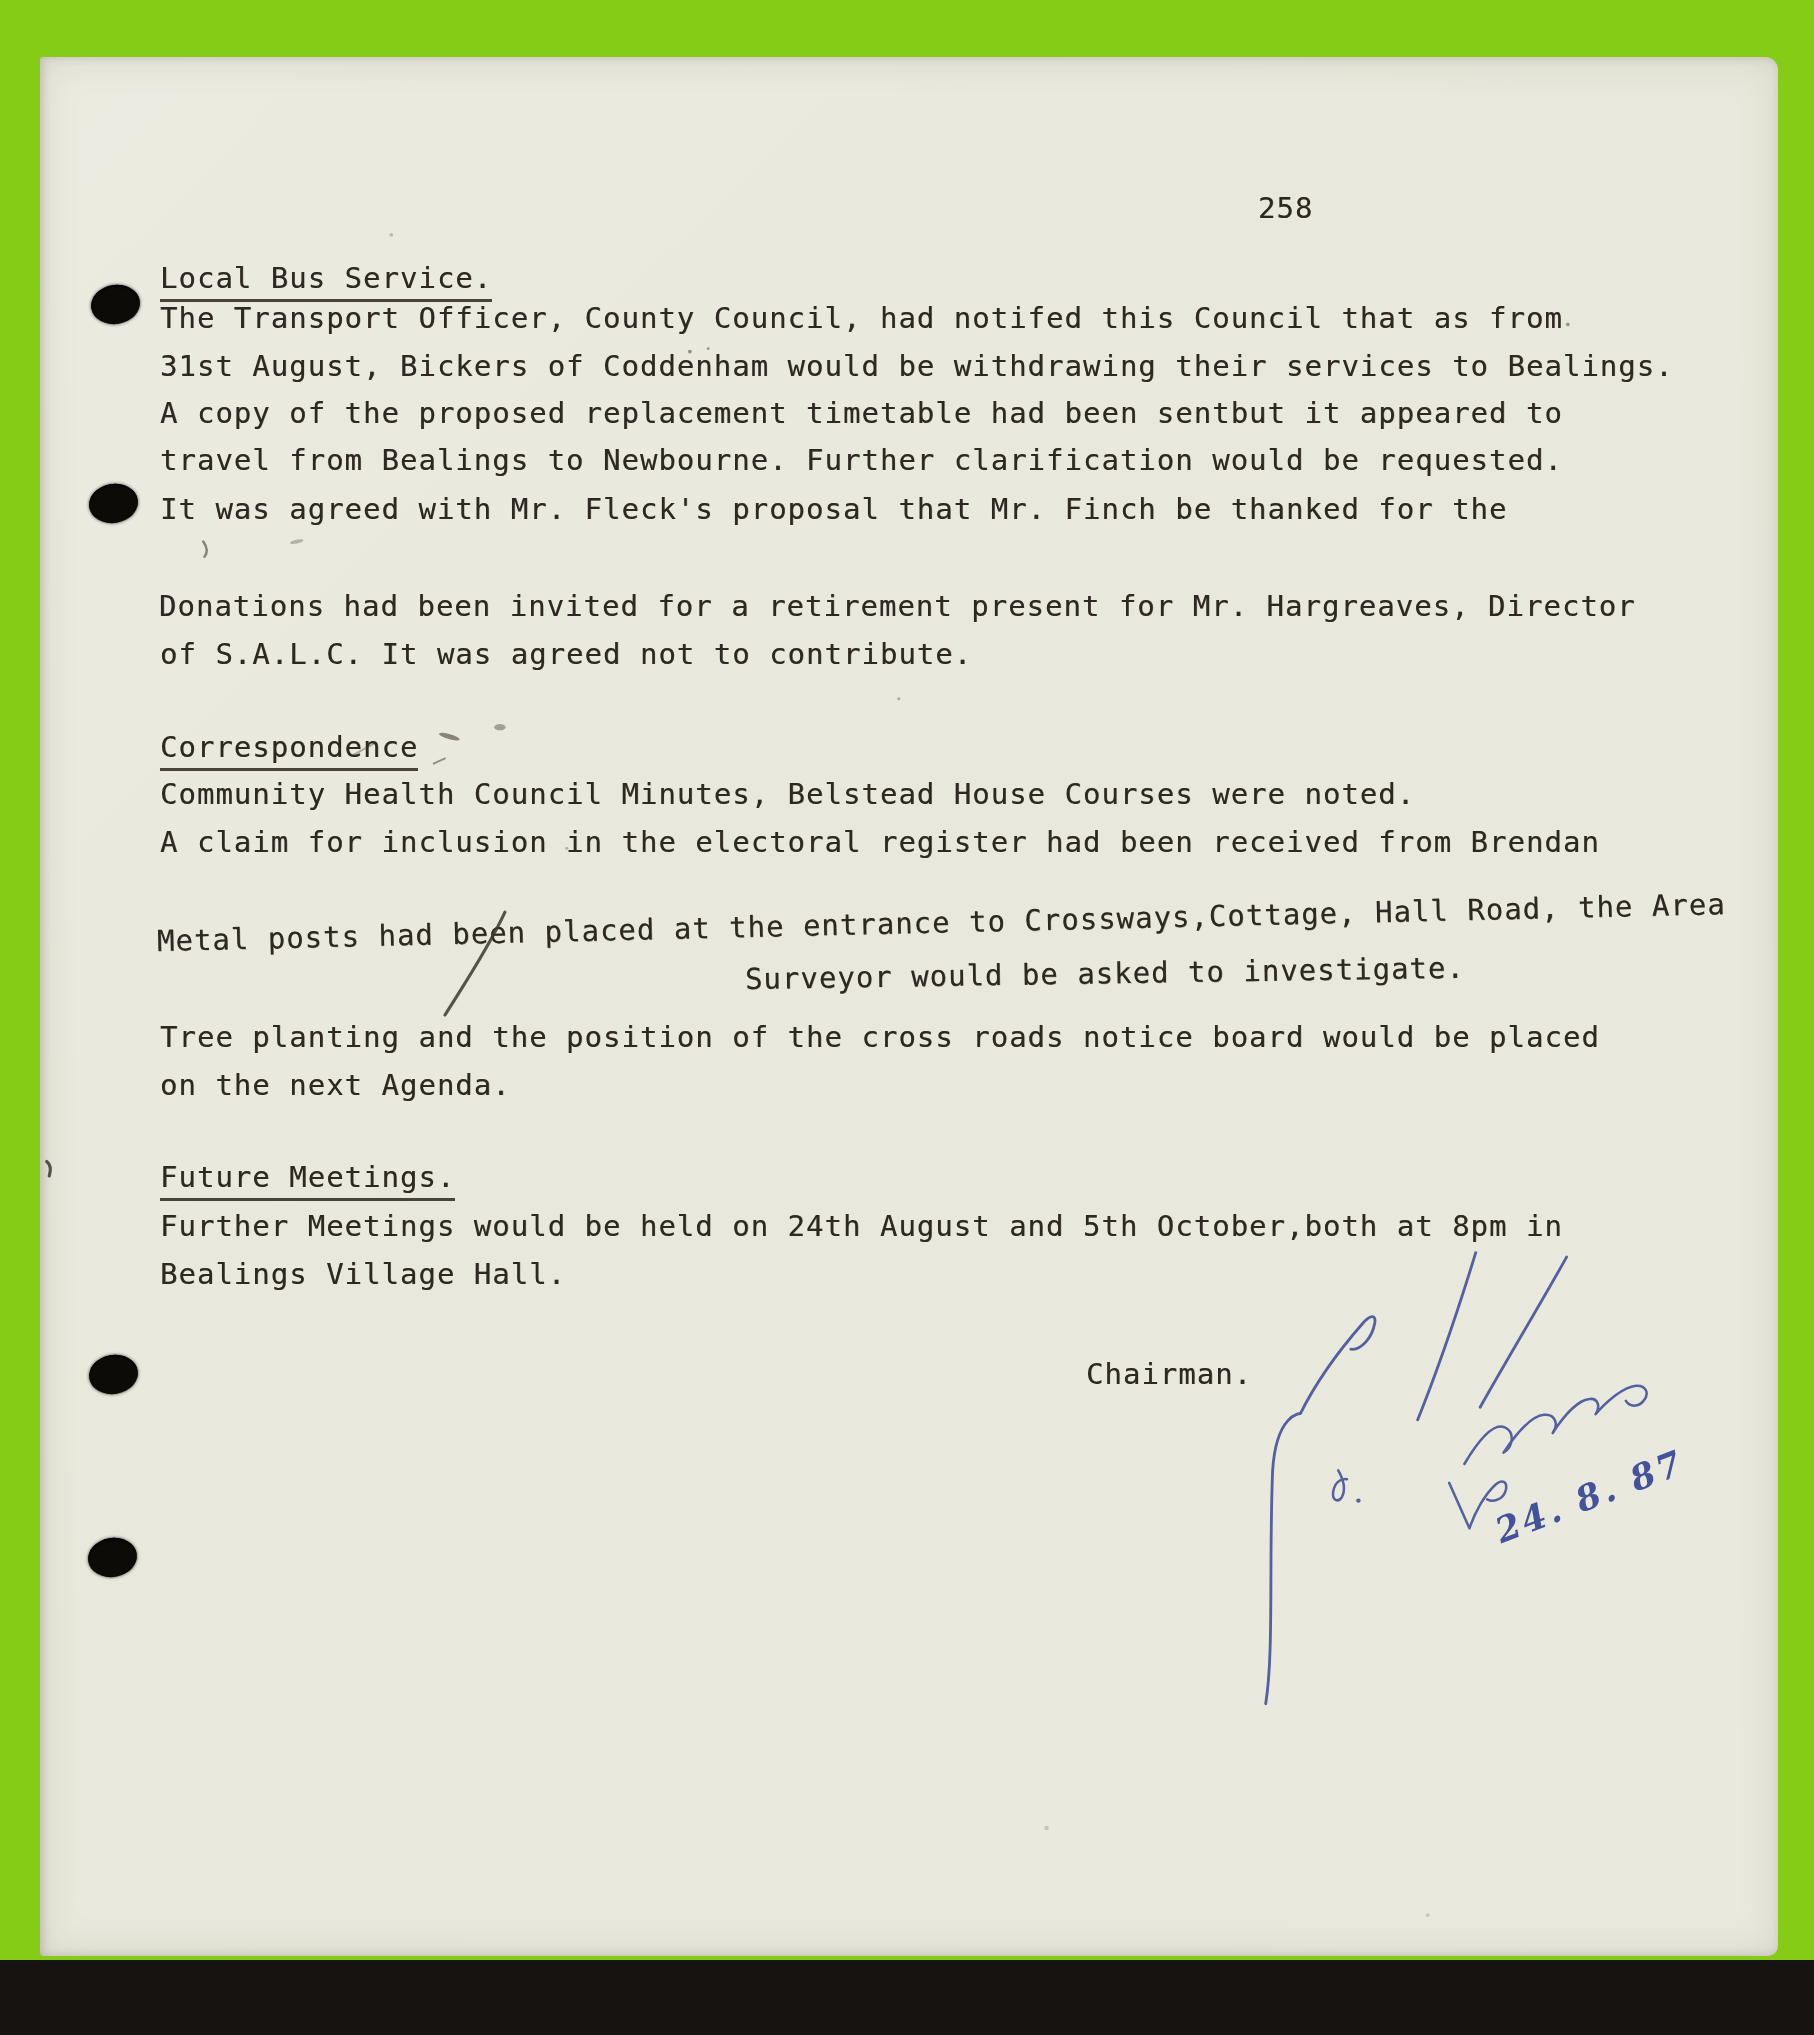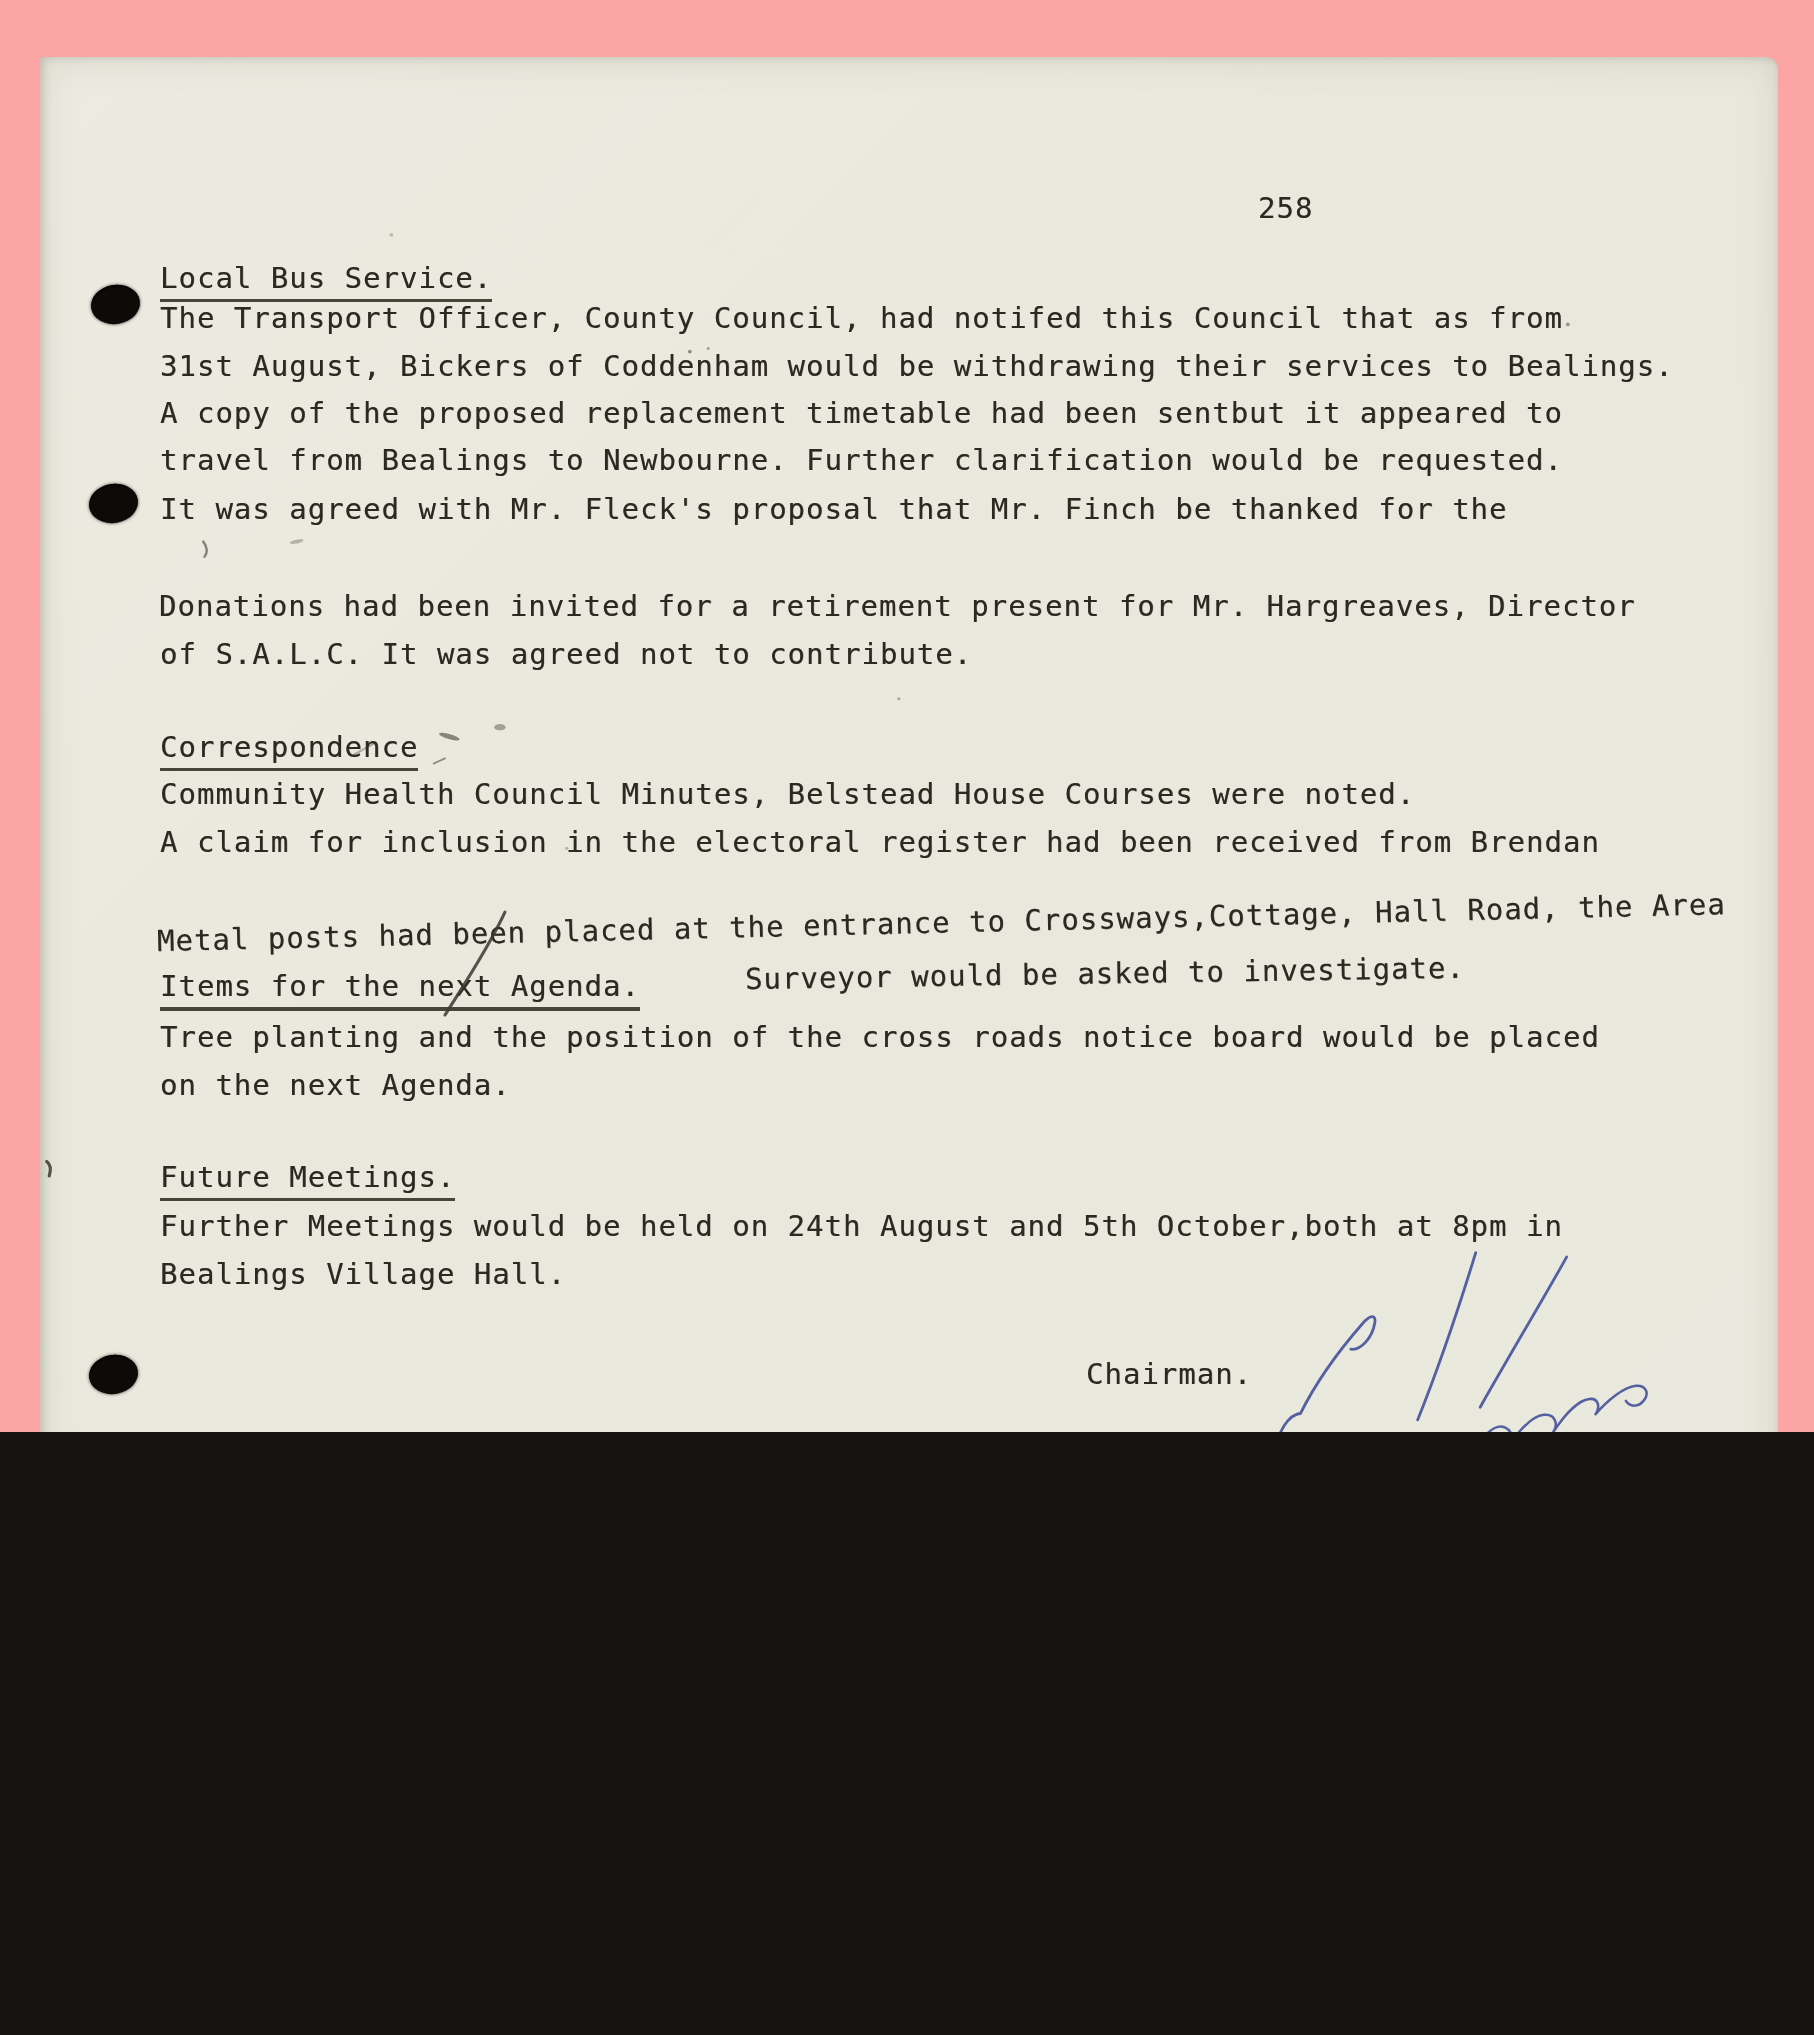--- a/index.html
+++ b/index.html
@@ -1,16 +1,16 @@
 <!DOCTYPE html>
 <html style="font-size:10px"><head>
 <meta charset="utf-8">
 <style>
   html,body{margin:0;padding:0;background:#161310;}
-  #stage{position:relative;width:1814px;height:1432px;background:#fca5a5;overflow:hidden;
+  #stage{position:relative;width:1814px;height:1960px;background:#84cc16;overflow:hidden;
          font-family:"DejaVu Sans Mono","Liberation Mono",monospace;}
   #paper{position:absolute;left:40px;top:57px;width:1738px;height:1899px;
          background:linear-gradient(135deg,#ecebe1 0%,#e8e8dc 45%,#eae9df 100%);
          border-radius:3.2px 12.6px 10px 3.8px;
          box-shadow:inset 0 0 38px rgba(120,115,95,0.18), inset 2.5px 0 8.8px rgba(90,85,70,0.25);}
   .t{position:absolute;font-size:29px;line-height:1;letter-spacing:1px;color:#2d2821;
      white-space:pre;text-shadow:0.4px 0.4px 0.6px rgba(46,40,33,0.5);}
   .h{display:inline-block;padding-bottom:5.7px;border-bottom:3.2px solid rgba(50,44,35,0.88);}
   .h2{border-bottom-width:4.4px;}
   .slant1{transform:rotate(-1.35deg);transform-origin:left center;}
@@ -42,21 +42,20 @@
   <div class="t" style="left:160px;top:446px">travel from Bealings to Newbourne. Further clarification would be requested.</div>
   <div class="t" style="left:160px;top:495px">It was agreed with Mr. Fleck's proposal that Mr. Finch be thanked for the</div>
   <div class="t" style="left:159px;top:592px">Donations had been invited for a retirement present for Mr. Hargreaves, Director</div>
   <div class="t" style="left:160px;top:640px">of S.A.L.C. It was agreed not to contribute.</div>
 
   <div class="t h" style="left:160px;top:733px">Correspondence</div>
   <div class="t" style="left:160px;top:780px">Community Health Council Minutes, Belstead House Courses were noted.</div>
   <div class="t" style="left:160px;top:828px">A claim for inclusion in the electoral register had been received from Brendan</div>
   <div class="t slant1" style="left:157px;top:927px">Metal posts had been placed at the entrance to Crossways,Cottage, Hall Road, the Area</div>
 
-  <div class="t h h2" style="left:160px;top:972px">Items for the next Agenda.</div>
   <div class="t slant2" style="left:745px;top:965px">Surveyor would be asked to investigate.</div>
   <div class="t" style="left:160px;top:1023px">Tree planting and the position of the cross roads notice board would be placed</div>
   <div class="t" style="left:160px;top:1071px">on the next Agenda.</div>
 
   <div class="t h" style="left:160px;top:1163px">Future Meetings.</div>
   <div class="t" style="left:160px;top:1212px">Further Meetings would be held on 24th August and 5th October,both at 8pm in</div>
   <div class="t" style="left:160px;top:1260px">Bealings Village Hall.</div>
 
   <div class="t" style="left:1086px;top:1360px">Chairman.</div>
 

